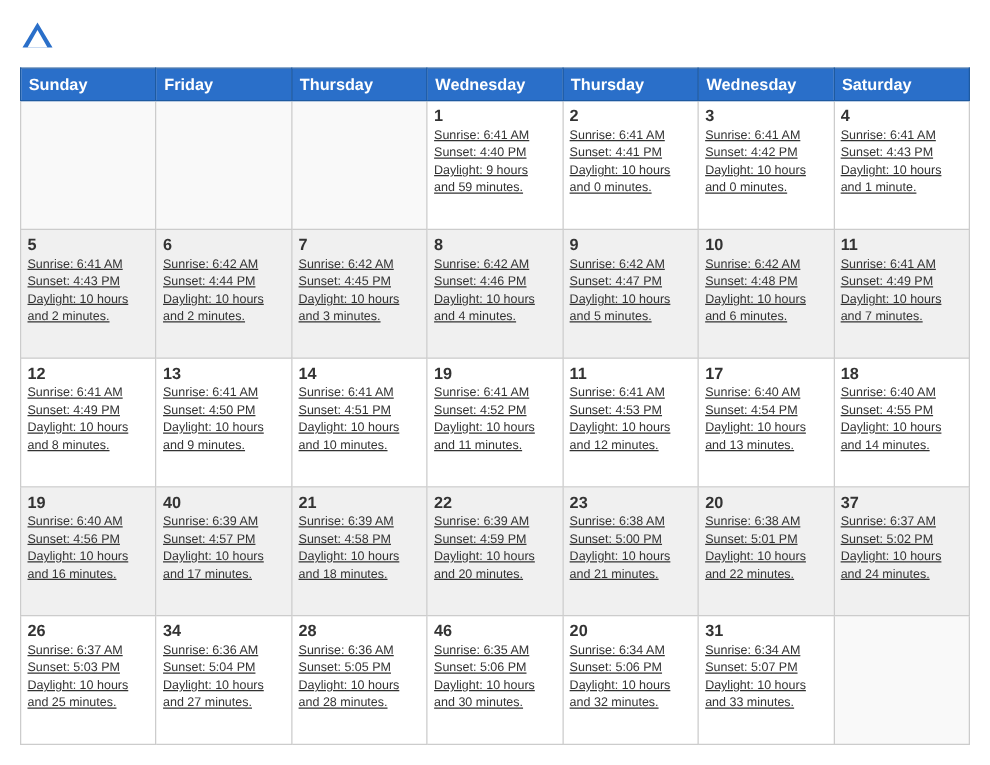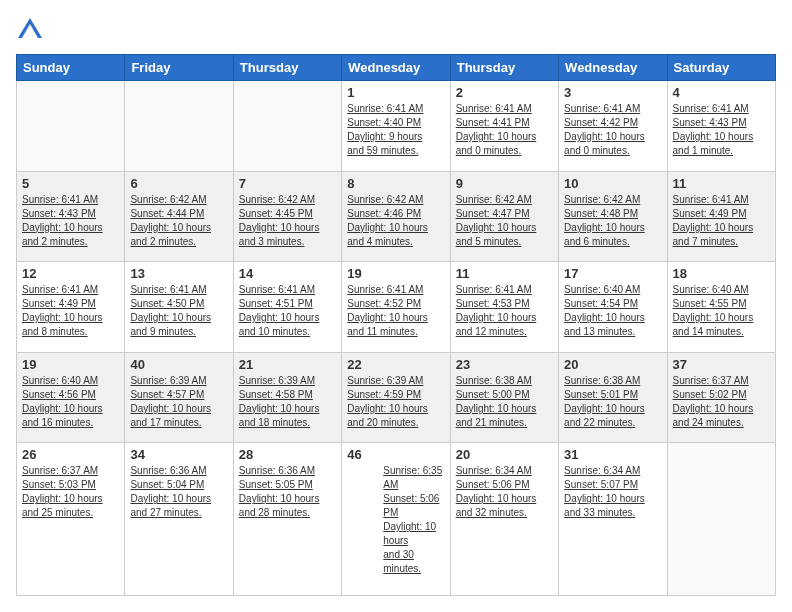--- a/index.html
+++ b/index.html
@@ -331,21 +331,21 @@
           </td>
           <td>
             <span class="day-number">28</span>
             <div class="day-info" style="white-space: pre-line;">Sunrise: 6:36 AM
 Sunset: 5:05 PM
 Daylight: 10 hours
 and 28 minutes.</div>
           </td>
           <td>
             <span class="day-number">46</span>
-            <div class="day-info" style="white-space: pre-line; margin-left: 36px;">Sunrise: 6:35 AM
+            <div class="day-info" style="white-space: pre-line;">Sunrise: 6:35 AM
 Sunset: 5:06 PM
 Daylight: 10 hours
 and 30 minutes.</div>
           </td>
           <td>
             <span class="day-number">20</span>
             <div class="day-info" style="white-space: pre-line;">Sunrise: 6:34 AM
 Sunset: 5:06 PM
 Daylight: 10 hours
 and 32 minutes.</div>

